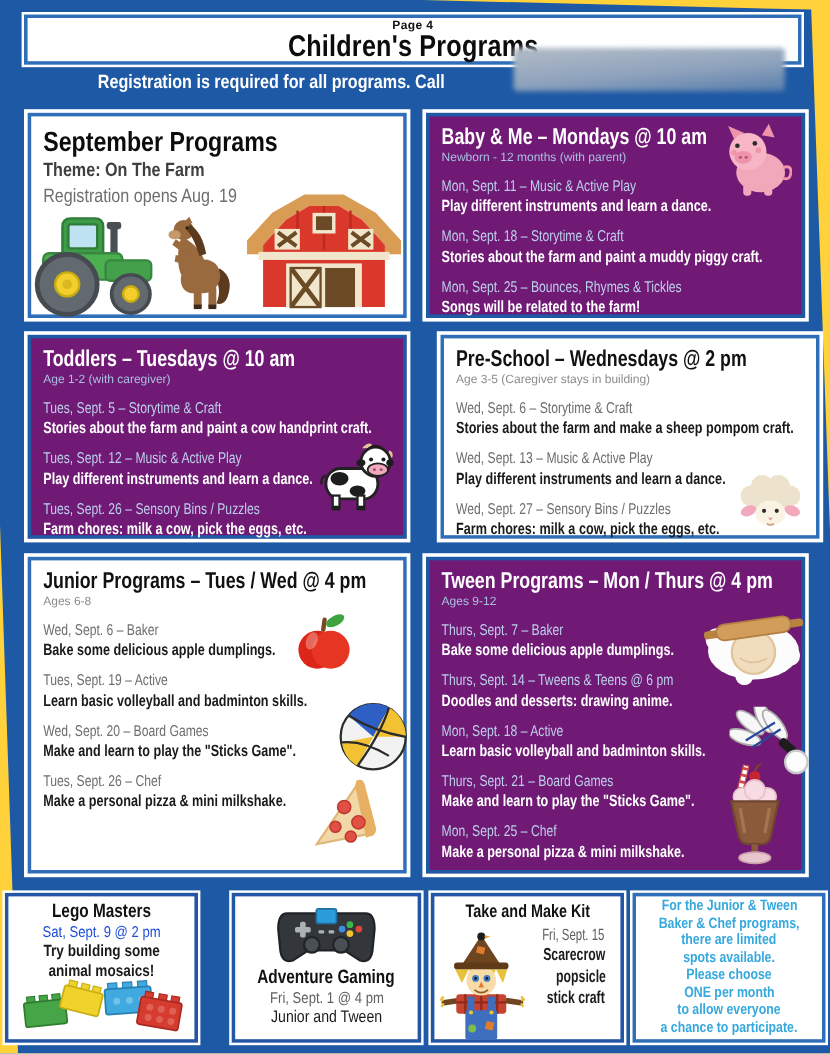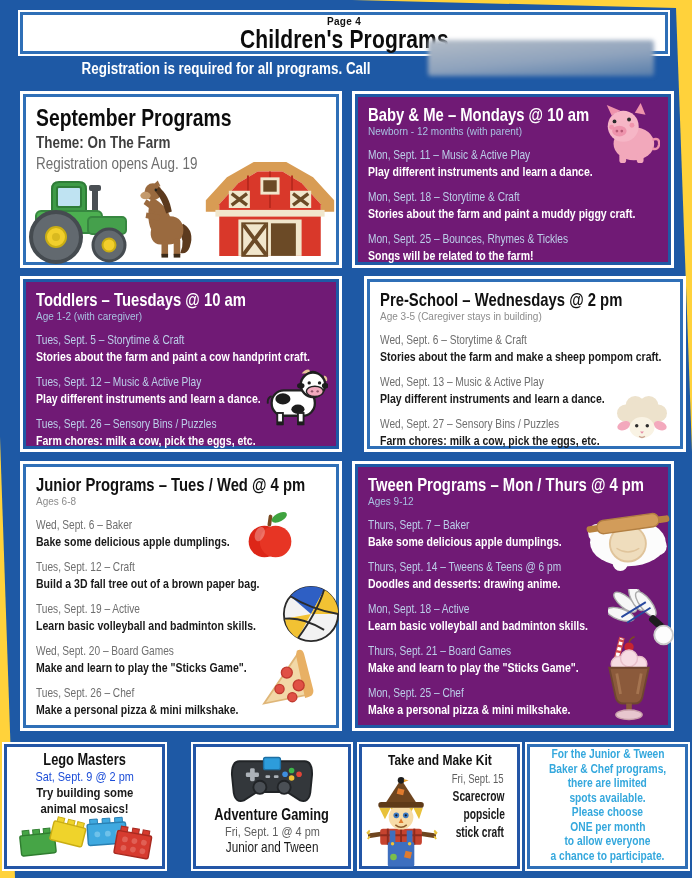--- a/index.html
+++ b/index.html
@@ -275,24 +275,20 @@
   </div>
 
   <div class="card c-junior">
     <div class="content">
       <h2 class="ptitle">Junior Programs – Tues / Wed @ 4 pm</h2>
       <div class="subtitle">Ages 6-8</div>
       <div class="sessions">
           <div class="session">
             <div class="sdate">Wed, Sept. 6 – Baker</div>
             <div class="sdesc">Bake some delicious apple dumplings.</div>
-          </div>
-          <div class="session">
-            <div class="sdate">Tues, Sept. 12 – Craft</div>
-            <div class="sdesc">Build a 3D fall tree out of a brown paper bag.</div>
           </div>
           <div class="session">
             <div class="sdate">Tues, Sept. 19 – Active</div>
             <div class="sdesc">Learn basic volleyball and badminton skills.</div>
           </div>
           <div class="session">
             <div class="sdate">Wed, Sept. 20 – Board Games</div>
             <div class="sdesc">Make and learn to play the "Sticks Game".</div>
           </div>
           <div class="session">

